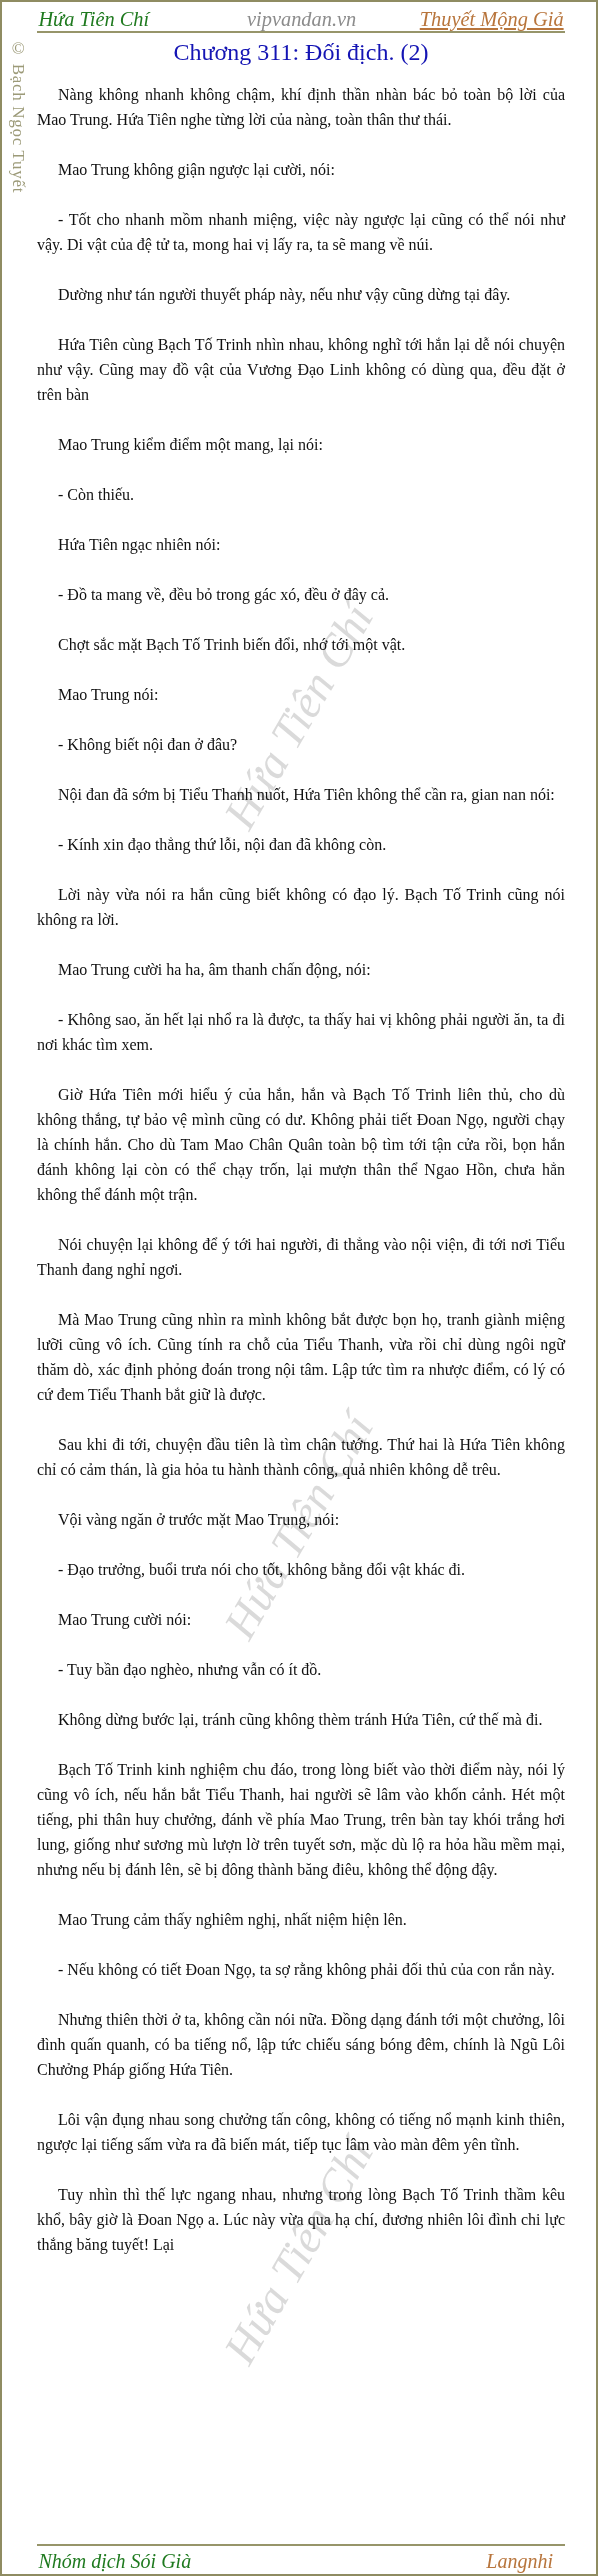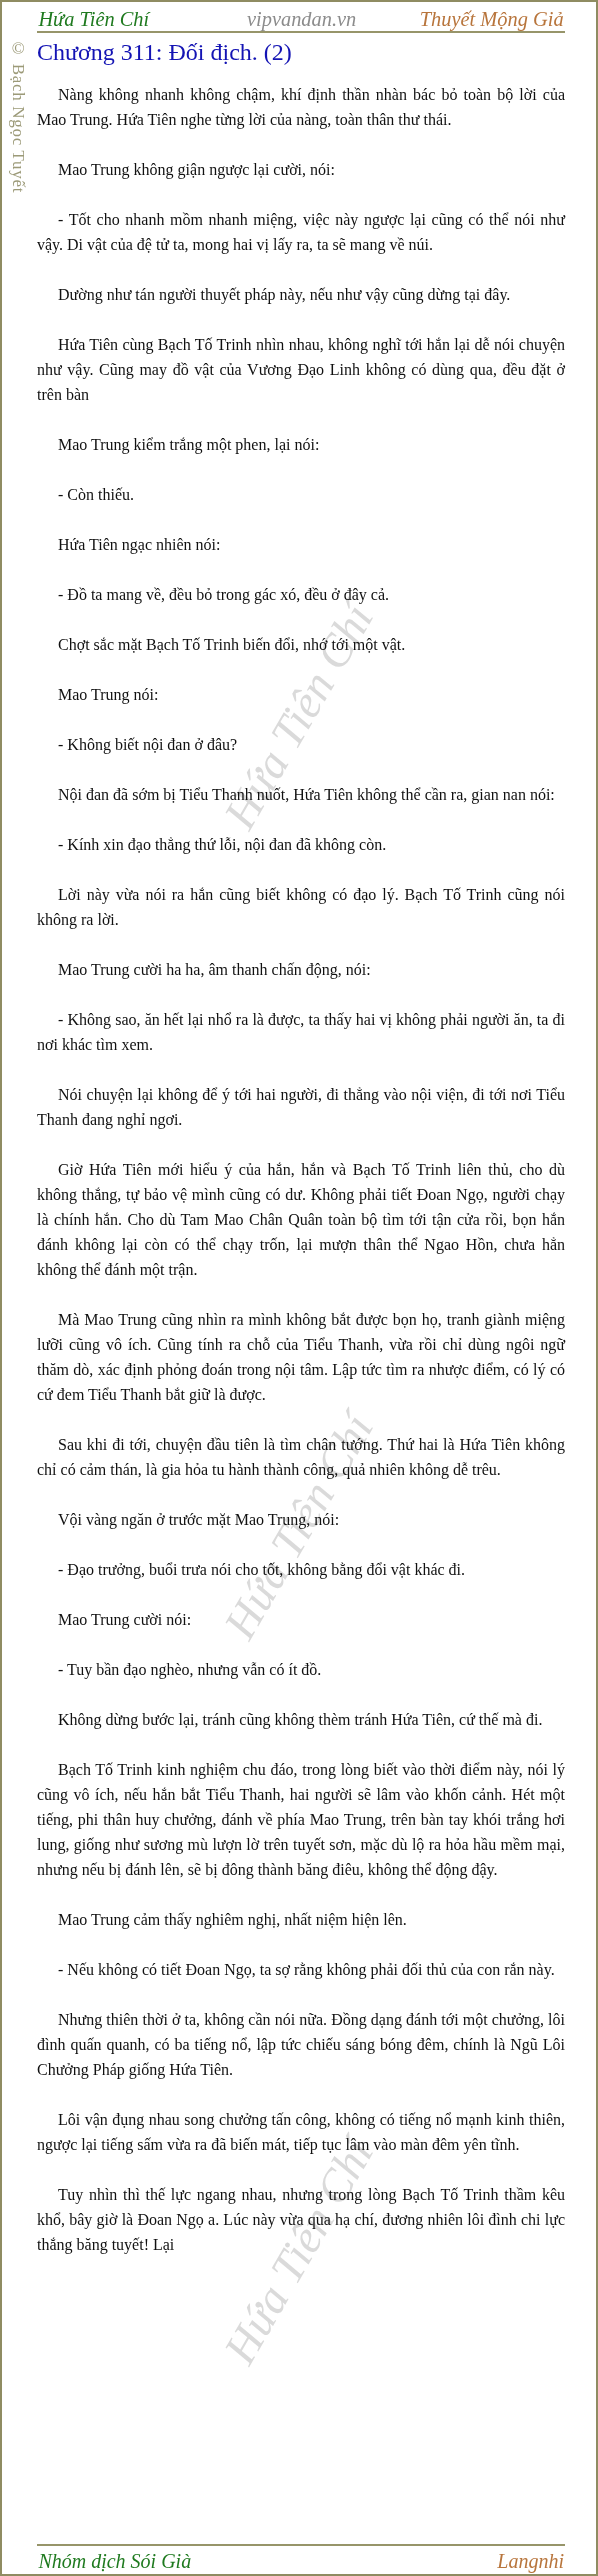--- a/index.html
+++ b/index.html
@@ -15,44 +15,44 @@
     font-size: 17px; color: #9c9a78; letter-spacing: 0.7px;
   }
   .header {
     position: absolute; left: 35px; top: 4.2px; width: 528px; height: 25px;
     border-bottom: 2.1px solid #97956a;
     font-family: "Liberation Serif", serif; font-style: italic; font-size: 20.4px;
   }
   .header span { position: absolute; top: 1.4px; }
   .h-left { left: 1.4px; color: #1f7a1f; }
   .h-mid { left: 210px; color: #8c8c8c; }
-  .h-right { right: 1.4px; color: #b8753c; }
+  .h-right { right: 1.4px; color: #b8753c; text-decoration: underline; }
   .title {
-    position: absolute; left: 35px; top: 37px; width: 528px; 
+    position: absolute; left: 35px; top: 37px; width: 528px; text-align: center;
     font-family: "Liberation Serif", serif; font-size: 24px; color: #1414b4;
   }
   .content {
     position: absolute; left: 35px; top: 80px; width: 528px;
     font-family: "Liberation Serif", serif; font-size: 16px; line-height: 25px; color: #111;
     text-align: justify;
   }
   .content p { margin: 0 0 25px 0; text-indent: 21px; }
   .watermark {
     position: absolute; font-family: "Liberation Serif", serif; font-style: italic;
     font-size: 46px; color: rgba(150,150,150,0.35); transform: rotate(-60deg);
     transform-origin: left top; white-space: nowrap; pointer-events: none;
   }
   .footer {
     position: absolute; left: 35px; top: 2542px; width: 528px; height: 28px;
     border-top: 2.1px solid #97956a;
     font-family: "Liberation Serif", serif; font-style: italic; font-size: 20px; text-align: right;
   }
   .footer span { position: absolute; top: 4.2px; }
   .f-left { left: 1.4px; color: #1f7a1f; }
-  .f-right { right: 1px; color: #b8753c; }
+  .f-right { right: 12px; color: #b8753c; }
 </style>
 </head>
 <body>
 
 <div class="frame">
 
   <div class="sidebar-credit">© Bạch Ngọc Tuyết</div>
 
   <div class="header">
     <span class="h-left">Hứa Tiên Chí</span>
@@ -65,34 +65,34 @@
   <div class="watermark" style="left:211px; top:809px;">Hứa Tiên Chí</div>
   <div class="watermark" style="left:211px; top:1619px;">Hứa Tiên Chí</div>
   <div class="watermark" style="left:211px; top:2344px;">Hứa Tiên Chí</div>
 
   <div class="content">
     <p>Nàng không nhanh không chậm, khí định thần nhàn bác bỏ toàn bộ lời của Mao Trung. Hứa Tiên nghe từng lời của nàng, toàn thân thư thái.</p>
     <p>Mao Trung không giận ngược lại cười, nói:</p>
     <p>- Tốt cho nhanh mồm nhanh miệng, việc này ngược lại cũng có thể nói như vậy. Di vật của đệ tử ta, mong hai vị lấy ra, ta sẽ mang về núi.</p>
     <p>Dường như tán người thuyết pháp này, nếu như vậy cũng dừng tại đây.</p>
     <p>Hứa Tiên cùng Bạch Tố Trinh nhìn nhau, không nghĩ tới hắn lại dễ nói chuyện như vậy. Cũng may đồ vật của Vương Đạo Linh không có dùng qua, đều đặt ở trên bàn</p>
-    <p>Mao Trung kiểm trắng một phen, lại nói:</p>
+    <p>Mao Trung kiểm điểm một mang, lại nói:</p>
     <p>- Còn thiếu.</p>
     <p>Hứa Tiên ngạc nhiên nói:</p>
     <p>- Đồ ta mang về, đều bỏ trong gác xó, đều ở đây cả.</p>
     <p>Chợt sắc mặt Bạch Tố Trinh biến đổi, nhớ tới một vật.</p>
     <p>Mao Trung nói:</p>
     <p>- Không biết nội đan ở đâu?</p>
     <p>Nội đan đã sớm bị Tiểu Thanh nuốt, Hứa Tiên không thể cần ra, gian nan nói:</p>
     <p>-  Kính xin đạo thẳng thứ lỗi, nội đan đã không còn.</p>
     <p>Lời này vừa nói ra hắn cũng biết không có đạo lý. Bạch Tố Trinh cũng nói không ra lời.</p>
     <p>Mao Trung cười ha ha, âm thanh chấn động, nói:</p>
     <p>- Không sao, ăn hết lại nhổ ra là được, ta thấy hai vị không phải người ăn, ta đi nơi khác tìm xem.</p>
+    <p>Giờ Hứa Tiên mới hiểu ý của hắn, hắn và Bạch Tố Trinh liên thủ, cho dù không thắng, tự bảo vệ mình cũng có dư. Không phải tiết Đoan Ngọ, người chạy là chính hắn. Cho dù Tam Mao Chân Quân toàn bộ tìm tới tận cửa rồi, bọn hắn đánh không lại còn có thể chạy trốn, lại mượn thân thể Ngao Hồn, chưa hẳn không thể đánh một trận.</p>
     <p>Nói chuyện lại không để ý tới hai người, đi thẳng vào nội viện, đi tới nơi Tiểu Thanh đang nghỉ ngơi.</p>
-    <p>Giờ Hứa Tiên mới hiểu ý của hắn, hắn và Bạch Tố Trinh liên thủ, cho dù không thắng, tự bảo vệ mình cũng có dư. Không phải tiết Đoan Ngọ, người chạy là chính hắn. Cho dù Tam Mao Chân Quân toàn bộ tìm tới tận cửa rồi, bọn hắn đánh không lại còn có thể chạy trốn, lại mượn thân thể Ngao Hồn, chưa hẳn không thể đánh một trận.</p>
     <p>Mà Mao Trung cũng nhìn ra mình không bắt được bọn họ, tranh giành miệng lưỡi cũng vô ích. Cũng tính ra chỗ của Tiểu Thanh, vừa rồi chỉ dùng ngôi ngữ thăm dò, xác định phỏng đoán trong nội tâm. Lập tức tìm ra nhược điểm, có lý có cứ đem Tiểu Thanh bắt giữ là được.</p>
     <p>Sau khi đi tới, chuyện đầu tiên là tìm chân tướng. Thứ hai là Hứa Tiên không chỉ có cảm thán, là gia hỏa tu hành thành công, quả nhiên không dễ trêu.</p>
     <p>Vội vàng ngăn ở trước mặt Mao Trung, nói:</p>
     <p>- Đạo trưởng, buổi trưa nói cho tốt, không bằng đổi vật khác đi.</p>
     <p>Mao Trung cười nói:</p>
     <p>- Tuy bần đạo nghèo, nhưng vẫn có ít đồ.</p>
     <p>Không dừng bước lại, tránh cũng không thèm tránh Hứa Tiên, cứ thế mà đi.</p>
     <p>Bạch Tố Trinh kinh nghiệm chu đáo, trong lòng biết vào thời điểm này, nói lý cũng vô ích, nếu hắn bắt Tiểu Thanh, hai người sẽ lâm vào khốn cảnh. Hét một tiếng, phi thân huy chưởng, đánh về phía Mao Trung, trên bàn tay khói trắng hơi lung, giống như sương mù lượn lờ trên tuyết sơn, mặc dù lộ ra hỏa hầu mềm mại, nhưng nếu bị đánh lên, sẽ bị đông thành băng điêu, không thể động đậy.</p>
     <p>Mao Trung cảm thấy nghiêm nghị, nhất niệm hiện lên.</p>
     <p>- Nếu không có tiết Đoan Ngọ, ta sợ rằng không phải đối thủ của con rắn này.</p>

